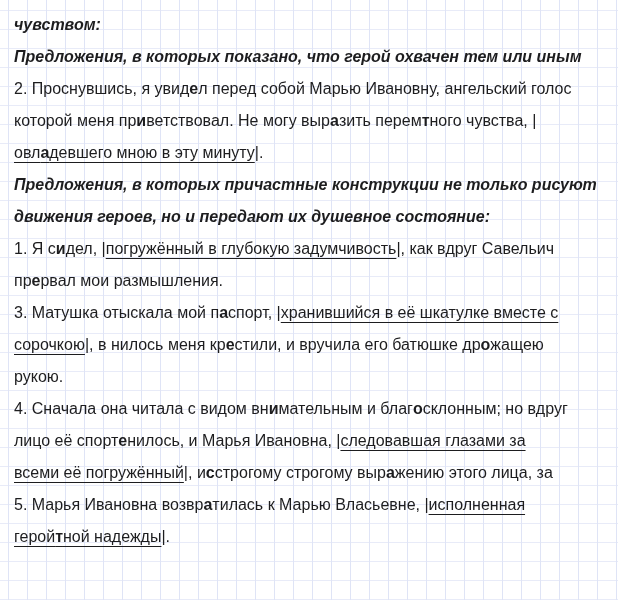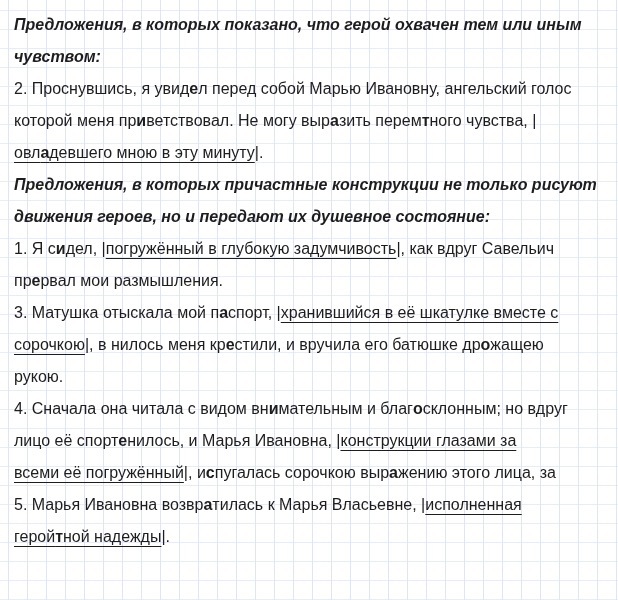--- a/index.html
+++ b/index.html
@@ -45,22 +45,22 @@
     text-underline-offset: 4px;
     text-decoration-skip-ink: none;
     text-decoration: underline;
   }
 </style>
 </head>
 <body>
 
 <div class="doc" id="doc">
     <div class="block heading">
+      <div class="line"><span class="seg">чувством:</span></div>
       <div class="line"><span class="seg">Предложения, в которых показано, что герой охвачен тем или иным</span></div>
-      <div class="line"><span class="seg">чувством:</span></div>
     </div>
     <div class="block paragraph">
       <div class="line"><span class="seg">2. Проснувшись, я увид</span><span class="seg bold">е</span><span class="seg">л перед собой Марью Ивановну, ангельский голос</span></div>
       <div class="line"><span class="seg">которой меня пр</span><span class="seg bold">и</span><span class="seg">ветствовал. Не могу выр</span><span class="seg bold">а</span><span class="seg">зить перем</span><span class="seg bold">т</span><span class="seg">ного чувства, |</span></div>
       <div class="line"><span class="seg wavy">овл</span><span class="seg bold wavy">а</span><span class="seg wavy">девшего мною в эту минуту</span><span class="seg">|.</span></div>
     </div>
     <div class="block heading">
       <div class="line"><span class="seg">Предложения, в которых причастные конструкции не только рисуют</span></div>
       <div class="line"><span class="seg">движения героев, но и передают их душевное состояние:</span></div>
     </div>
@@ -68,20 +68,20 @@
       <div class="line"><span class="seg">1. Я с</span><span class="seg bold">и</span><span class="seg">дел, |</span><span class="seg wavy">погружённый в глубокую задумчивость</span><span class="seg">|, как вдруг Савельич</span></div>
       <div class="line"><span class="seg">пр</span><span class="seg bold">е</span><span class="seg">рвал мои размышления.</span></div>
     </div>
     <div class="block paragraph">
       <div class="line"><span class="seg">3. Матушка отыскала мой п</span><span class="seg bold">а</span><span class="seg">спорт, |</span><span class="seg wavy">хранившийся в её шкатулке вместе с</span></div>
       <div class="line"><span class="seg wavy">сорочкою</span><span class="seg">|, в нилось меня кр</span><span class="seg bold">е</span><span class="seg">стили, и вручила его батюшке др</span><span class="seg bold">о</span><span class="seg">жащею</span></div>
       <div class="line"><span class="seg">рукою.</span></div>
     </div>
     <div class="block paragraph">
       <div class="line"><span class="seg">4. Сначала она читала с видом вн</span><span class="seg bold">и</span><span class="seg">мательным и благ</span><span class="seg bold">о</span><span class="seg">склонным; но вдруг</span></div>
-      <div class="line"><span class="seg">лицо её спорт</span><span class="seg bold">е</span><span class="seg">нилось, и Марья Ивановна, |</span><span class="seg wavy">конструкции глазами за</span></div>
-      <div class="line"><span class="seg wavy">всеми её погружённый</span><span class="seg">|, и</span><span class="seg bold">с</span><span class="seg">пугалась сорочкою выр</span><span class="seg bold">а</span><span class="seg">жению этого лица, за</span></div>
+      <div class="line"><span class="seg">лицо её спорт</span><span class="seg bold">е</span><span class="seg">нилось, и Марья Ивановна, |</span><span class="seg wavy">следовавшая глазами за</span></div>
+      <div class="line"><span class="seg wavy">всеми её погружённый</span><span class="seg">|, и</span><span class="seg bold">с</span><span class="seg">строгому строгому выр</span><span class="seg bold">а</span><span class="seg">жению этого лица, за</span></div>
     </div>
     <div class="block paragraph">
-      <div class="line"><span class="seg">5. Марья Ивановна возвр</span><span class="seg bold">а</span><span class="seg">тилась к Марья Власьевне, |</span><span class="seg wavy">исполненная</span></div>
+      <div class="line"><span class="seg">5. Марья Ивановна возвр</span><span class="seg bold">а</span><span class="seg">тилась к Марью Власьевне, |</span><span class="seg wavy">исполненная</span></div>
       <div class="line"><span class="seg wavy">герой</span><span class="seg bold wavy">т</span><span class="seg wavy">ной надежды</span><span class="seg">|.</span></div>
     </div>
   </div>
 
 </body></html>

